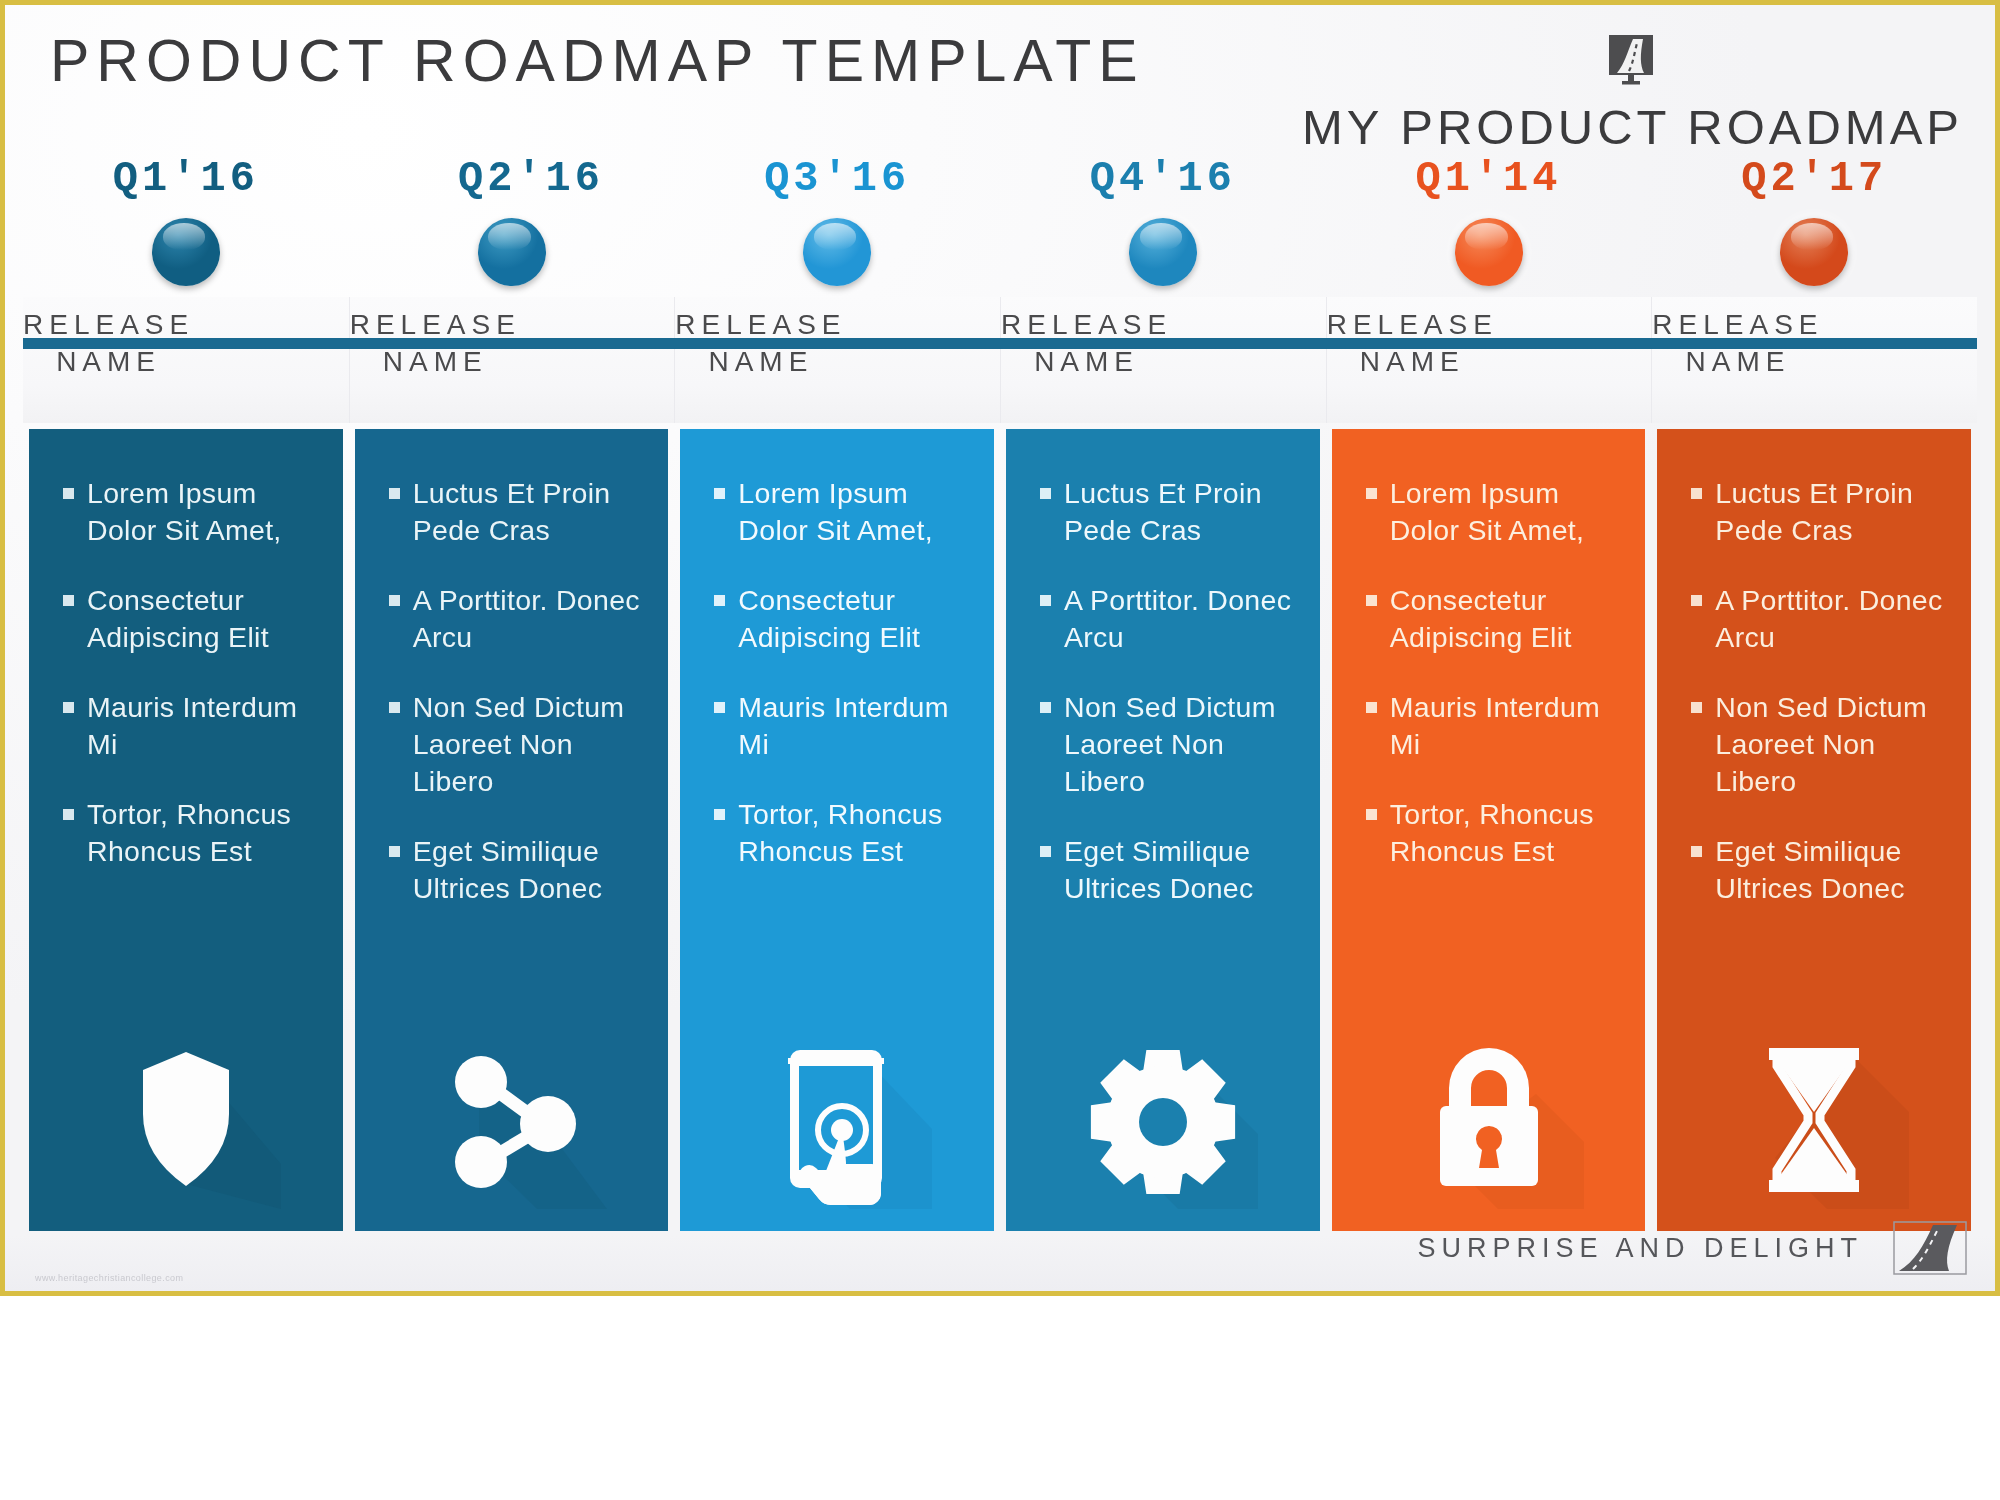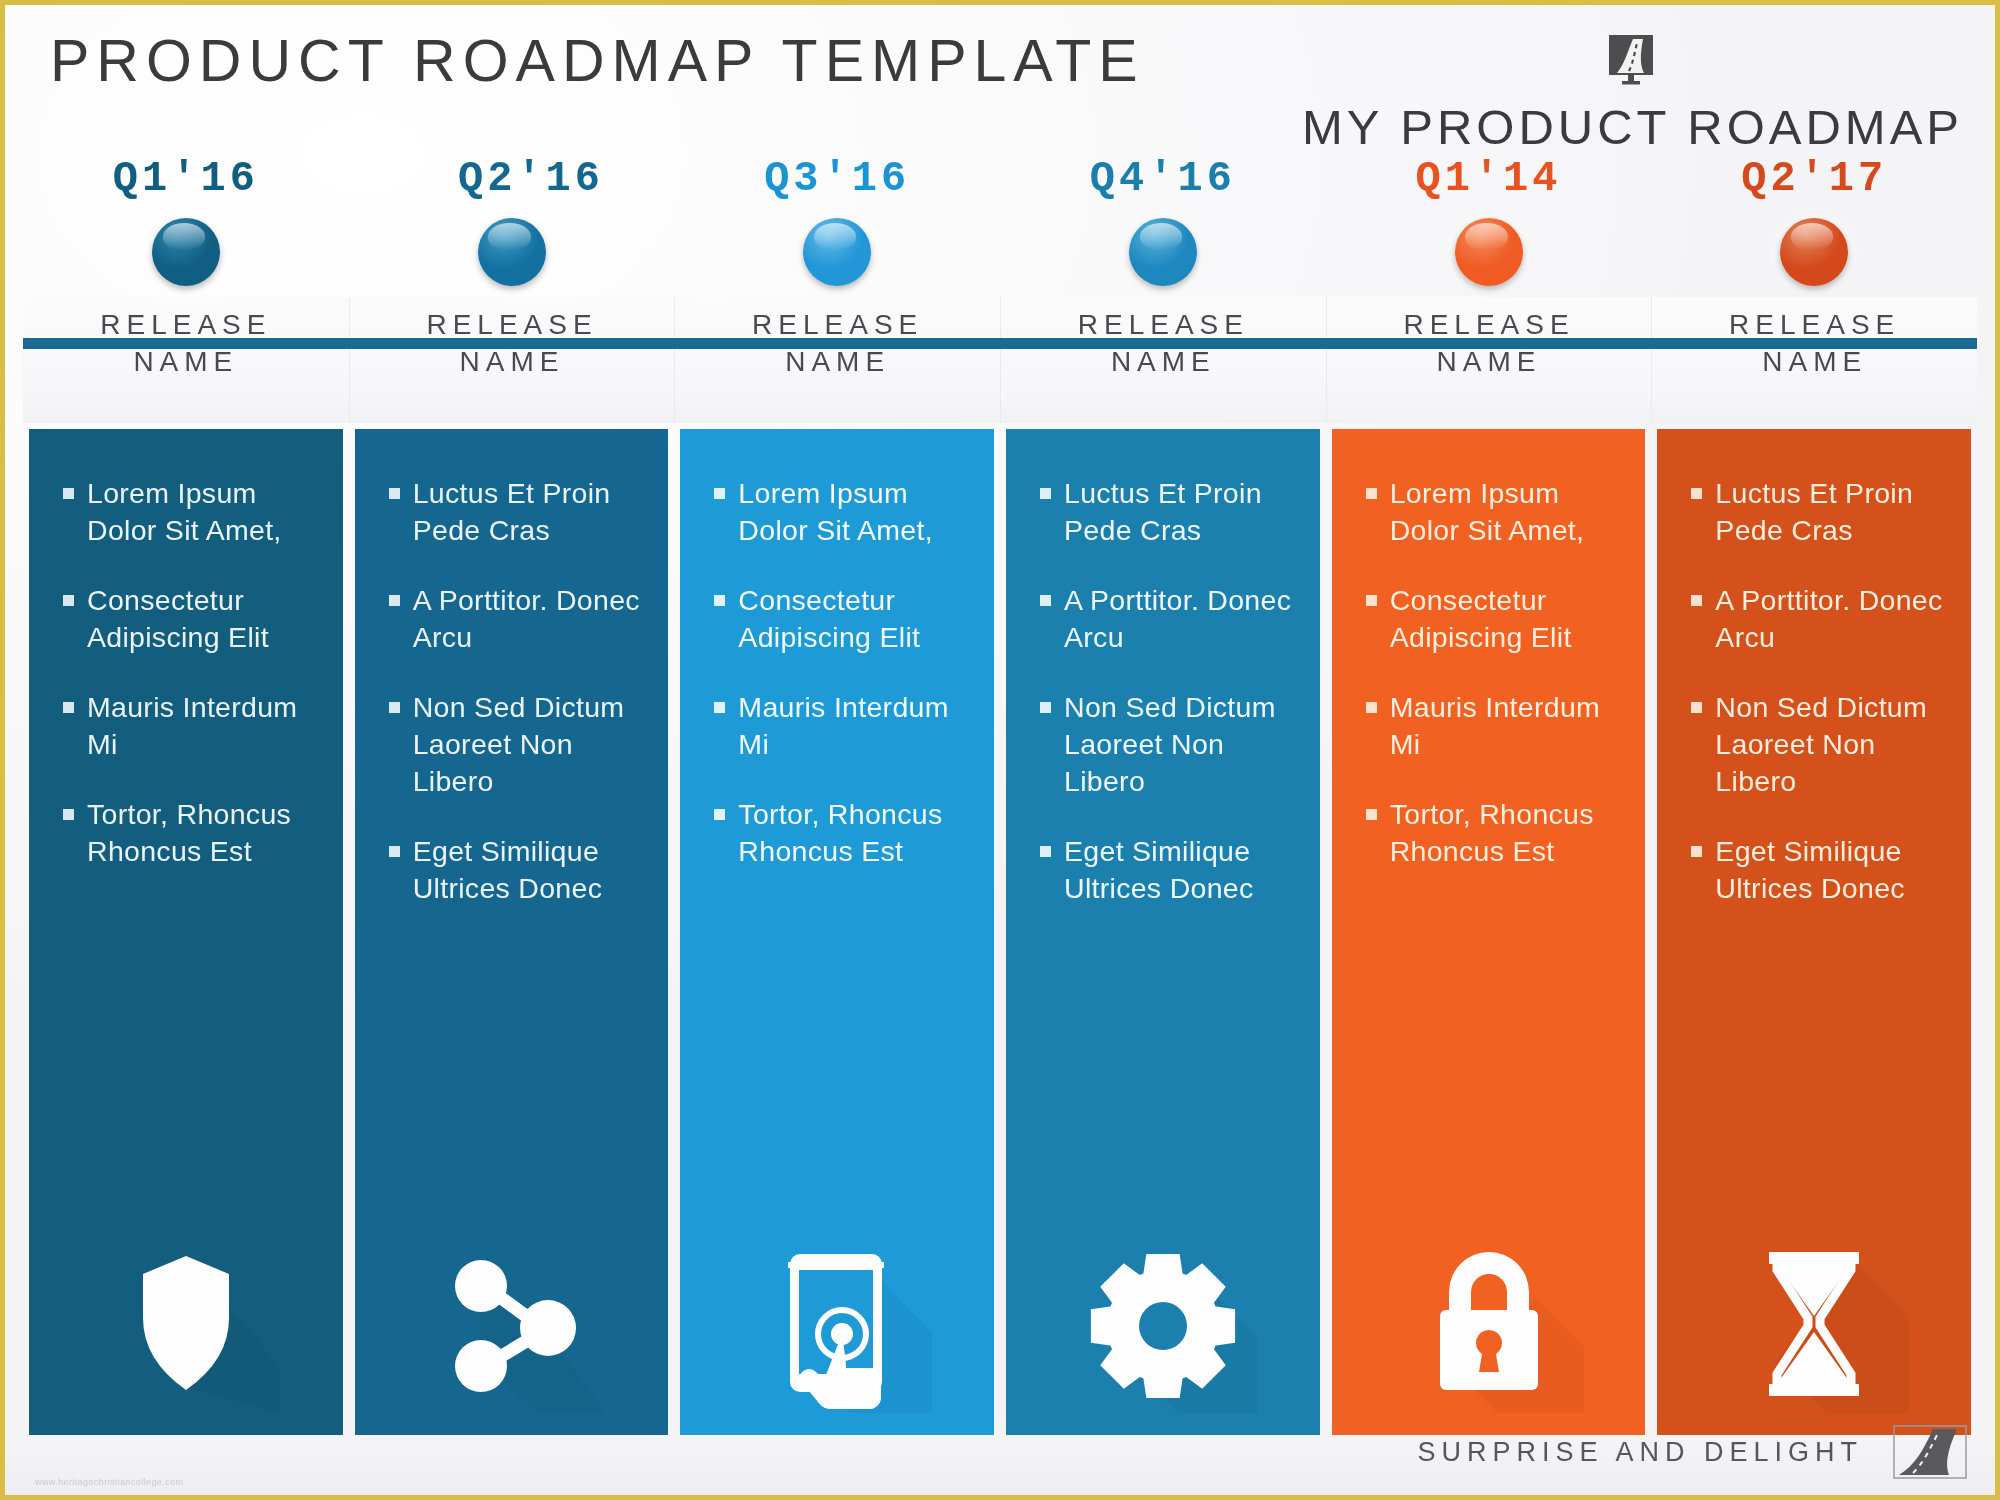--- a/index.html
+++ b/index.html
@@ -2,21 +2,21 @@
 <html><head>
 <meta charset="utf-8">
 <style>
   html,body{margin:0;padding:0;}
   body{
     width:2000px;height:1500px;overflow:hidden;
     font-family:"Liberation Sans", sans-serif;
     background:#ffffff;
   }
   #slide{
-    position:relative;width:2000px;height:1500px;
+    position:relative;width:2000px;height:1296px;
     box-sizing:border-box;
     border:5px solid #D8BE43;
     background:
       radial-gradient(ellipse 1400px 900px at 18% 10%, #ffffff 0%, #fbfbfc 40%, #f4f4f6 100%);
     overflow:hidden;
   }
   
   #header{
     position:absolute;left:0;top:0;width:100%;height:118px;
   }
@@ -69,21 +69,21 @@
   #tl-bar{
     position:absolute;left:0;right:0;top:203px;height:11px;
     background:#1A6A91;z-index:1;
   }
   
   .plaque{
     width:100%;flex:0 0 auto;height:126px;
     background:linear-gradient(to bottom,#fbfbfc 0%,#f7f7f9 70%,#f2f2f4 100%);
     border-left:1px solid #eaeaee;
     box-sizing:border-box;
-    display:flex;align-items:flex-start;justify-content:center;
+    display:flex;align-items:flex-start;
     padding-top:10px;
   }
   .col:first-child .plaque{border-left:none;}
   .rname{
     font-size:28px;letter-spacing:6px;color:#4a4a4c;font-weight:400;
     text-align:center;line-height:1.32;
   }
   
   .card{
     position:relative;overflow:hidden;

